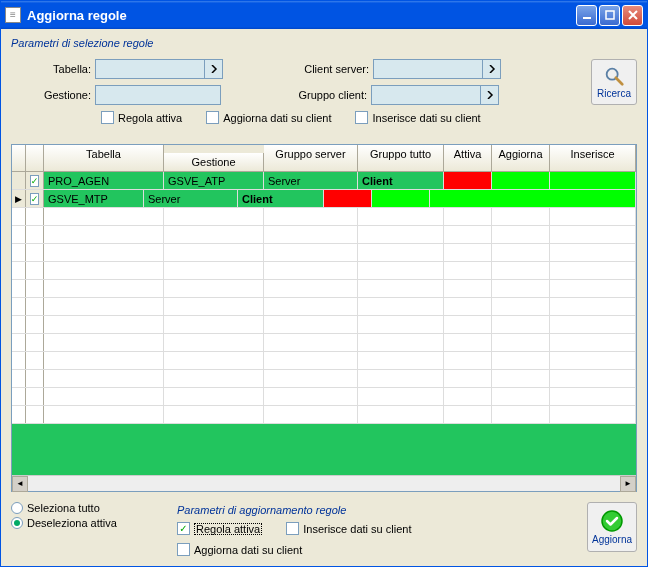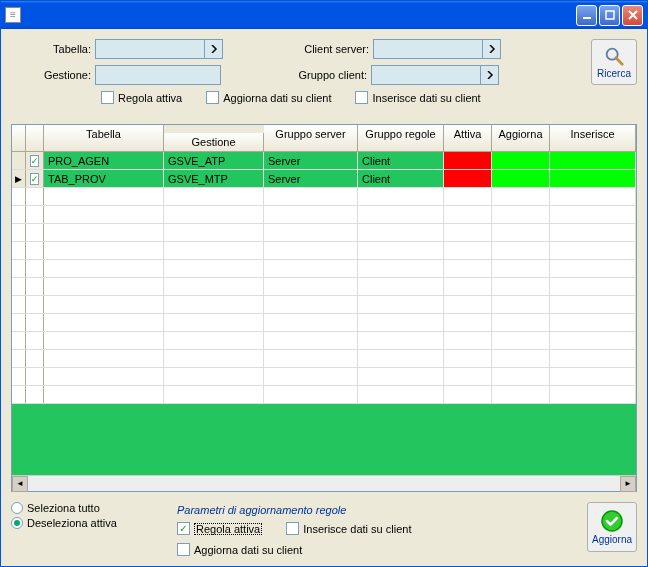--- a/index.html
+++ b/index.html
@@ -56,21 +56,21 @@
 
 .grid-row { display: flex; height: 18px; border-bottom: 1px solid #ddd; }
 .grid-row.empty .gd-cell { background: #fff; }
 .gd-cell { border-right: 1px solid #ddd; padding: 1px 4px; font-size: 11px; display: flex; align-items: center; overflow: hidden; }
 .gd-ind { width: 14px; background: #ece9d8; border-right: 1px solid #aca899; justify-content: center; font-size: 9px; }
 .gd-chk { width: 18px; background: #ece9d8; border-right: 1px solid #aca899; justify-content: center; }
 .gd-chk-inner { width: 12px; height: 12px; border: 1px solid #7b9ebd; background: #fff; display: flex; align-items: center; justify-content: center; font-size: 9px; color: #0a0; }
 .gd-tab { width: 120px; }
 .gd-ges { width: 100px; }
 .gd-gs { width: 94px; }
-.gd-gc { width: 86px; }
+.gd-gc { width: 86px; font-weight: bold; }
 .gd-at { width: 48px; padding: 0; }
 .gd-ag { width: 58px; padding: 0; }
 .gd-in { flex: 1; padding: 0; }
 .cell-red { background: #f00; width: 100%; height: 100%; }
 .cell-green { background: #0f0; width: 100%; height: 100%; }
 
 .bottom-area { display: flex; margin-top: 10px; gap: 16px; }
 .radio-col { width: 150px; }
 .radio { display: flex; align-items: center; cursor: pointer; margin-bottom: 3px; }
 .radio-dot { width: 12px; height: 12px; border: 1px solid #7b9ebd; border-radius: 50%; margin-right: 4px; display: flex; align-items: center; justify-content: center; background: #fff; }
@@ -84,39 +84,41 @@
 .apply-btn { width: 50px; height: 50px; border: 1px solid #b0b0b0; border-radius: 3px; background: #f0f0f0; display: flex; flex-direction: column; align-items: center; justify-content: center; cursor: pointer; }
 .apply-btn svg { width: 24px; height: 24px; }
 .apply-btn .lbl { font-size: 10px; color: #003399; margin-top: 1px; }
 </style>
 </head>
 <body>
 
 <div class="window">
   <div class="titlebar">
     <span class="titlebar-icon"></span>
+    <span>Aggiorna regole</span>
     <span class="title-spacer"></span>
     <span class="win-btn">
       <svg viewBox="0 0 10 10">
           <rect x="1" y="7" width="8" height="2" fill="#fff"></rect>
         </svg>
     </span>
     <span class="win-btn">
       <svg viewBox="0 0 10 10">
           <rect x="1" y="1" width="8" height="8" fill="none" stroke="#fff" stroke-width="1.5"></rect>
         </svg>
     </span>
     <span class="win-btn close">
       <svg viewBox="0 0 10 10">
           <path d="M1 1 L9 9 M9 1 L1 9" stroke="#fff" stroke-width="2"></path>
         </svg>
     </span>
   </div>
 
   <div class="content">
+    <div class="section-title">Parametri di selezione regole</div>
 
     <div class="filter-area">
       <div class="filter-row">
         <span class="filter-label">Tabella:</span>
         <div class="combo">
           <input class="combo-input" value="" style="">
           <span class="combo-btn">
             <svg width="8" height="8" viewBox="0 0 8 8">
                 <path d="M2 0 L6 4 L2 8" fill="none" stroke="#000" stroke-width="1.5"></path>
               </svg>
@@ -171,21 +173,21 @@
       </div>
     </div>
 
     <div class="grid-wrap">
       <div class="grid-head">
         <div class="gh-cell col-ind"></div>
         <div class="gh-cell col-chk"></div>
         <div class="gh-cell col-tab">Tabella</div>
         <div class="gh-cell col-ges">Gestione</div>
         <div class="gh-cell col-gs">Gruppo server</div>
-        <div class="gh-cell col-gc">Gruppo regole</div>
+        <div class="gh-cell col-gc">Gruppo tutto</div>
         <div class="gh-cell col-at">Attiva</div>
         <div class="gh-cell col-ag">Aggiorna</div>
         <div class="gh-cell col-in">Inserisce</div>
       </div>
       <div class="grid-body" id="grid-body">
           <div class="grid-row">
             <div class="gd-cell gd-ind"></div>
             <div class="gd-cell gd-chk">
               <span class="gd-chk-inner">✓</span>
             </div>
@@ -201,21 +203,20 @@
             </div>
             <div class="gd-cell gd-in">
               <div class="cell-green"></div>
             </div>
           </div>
           <div class="grid-row">
             <div class="gd-cell gd-ind">▶</div>
             <div class="gd-cell gd-chk">
               <span class="gd-chk-inner">✓</span>
             </div>
-            <div class="gd-cell gd-tab">TAB_PROV</div>
             <div class="gd-cell gd-ges">GSVE_MTP</div>
             <div class="gd-cell gd-gs">Server</div>
             <div class="gd-cell gd-gc">Client</div>
             <div class="gd-cell gd-at">
               <div class="cell-red"></div>
             </div>
             <div class="gd-cell gd-ag">
               <div class="cell-green"></div>
             </div>
             <div class="gd-cell gd-in">

